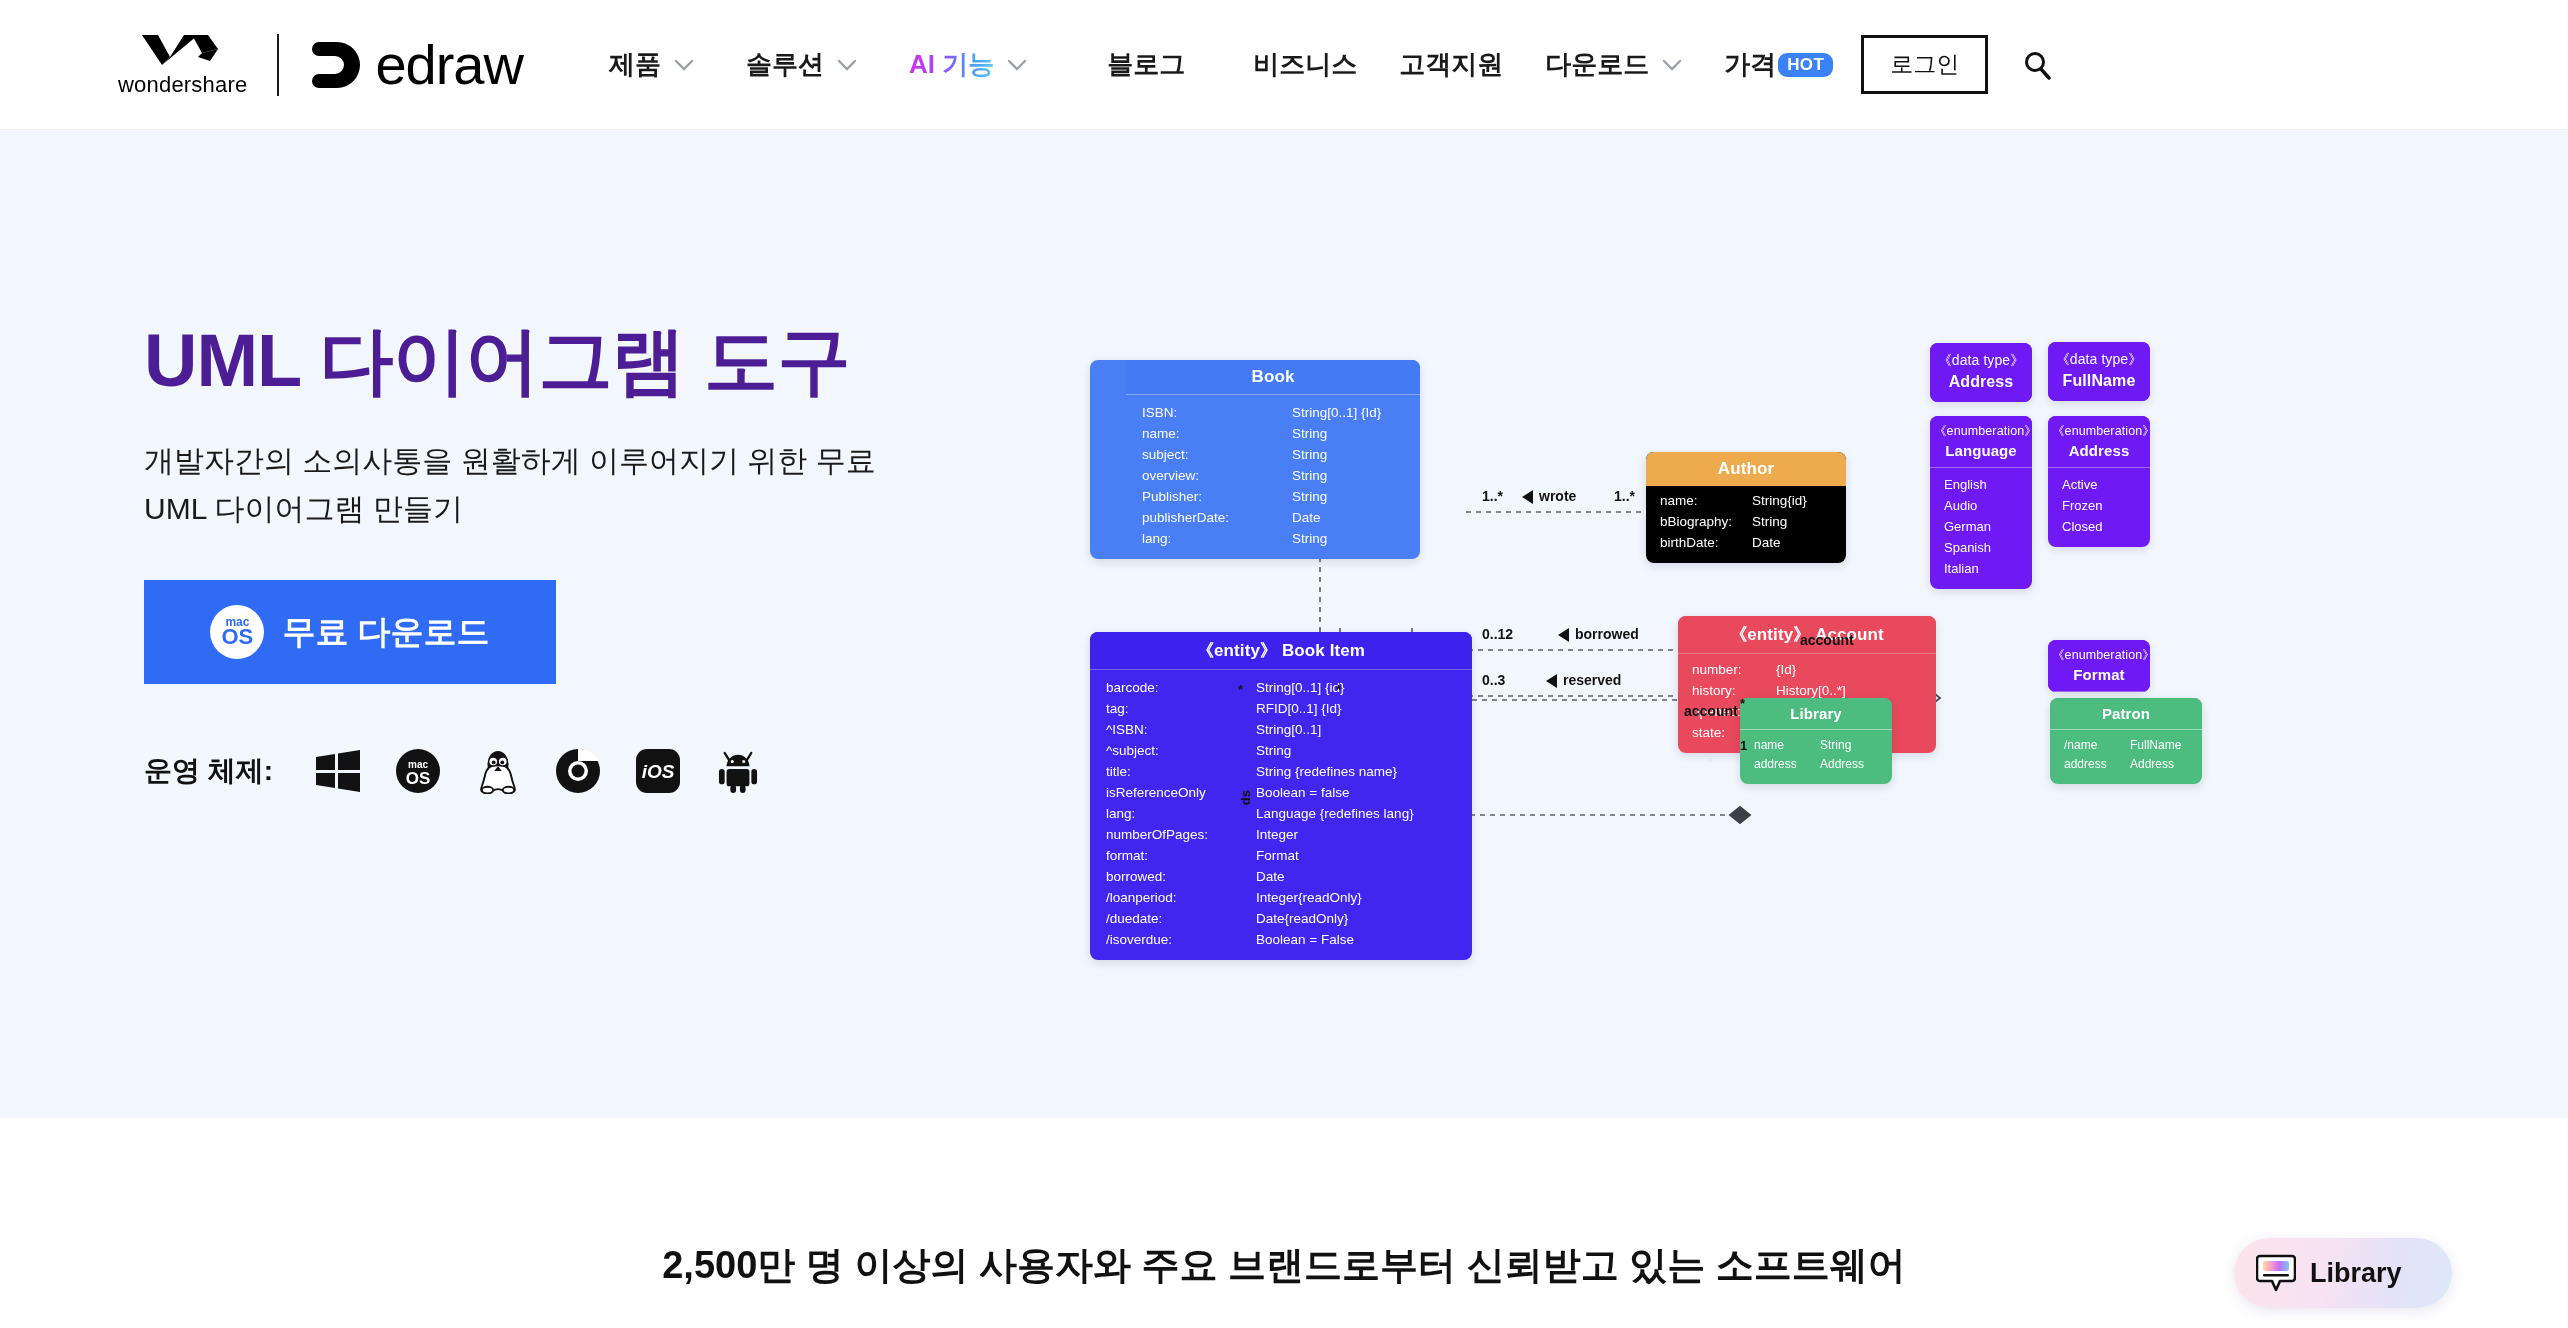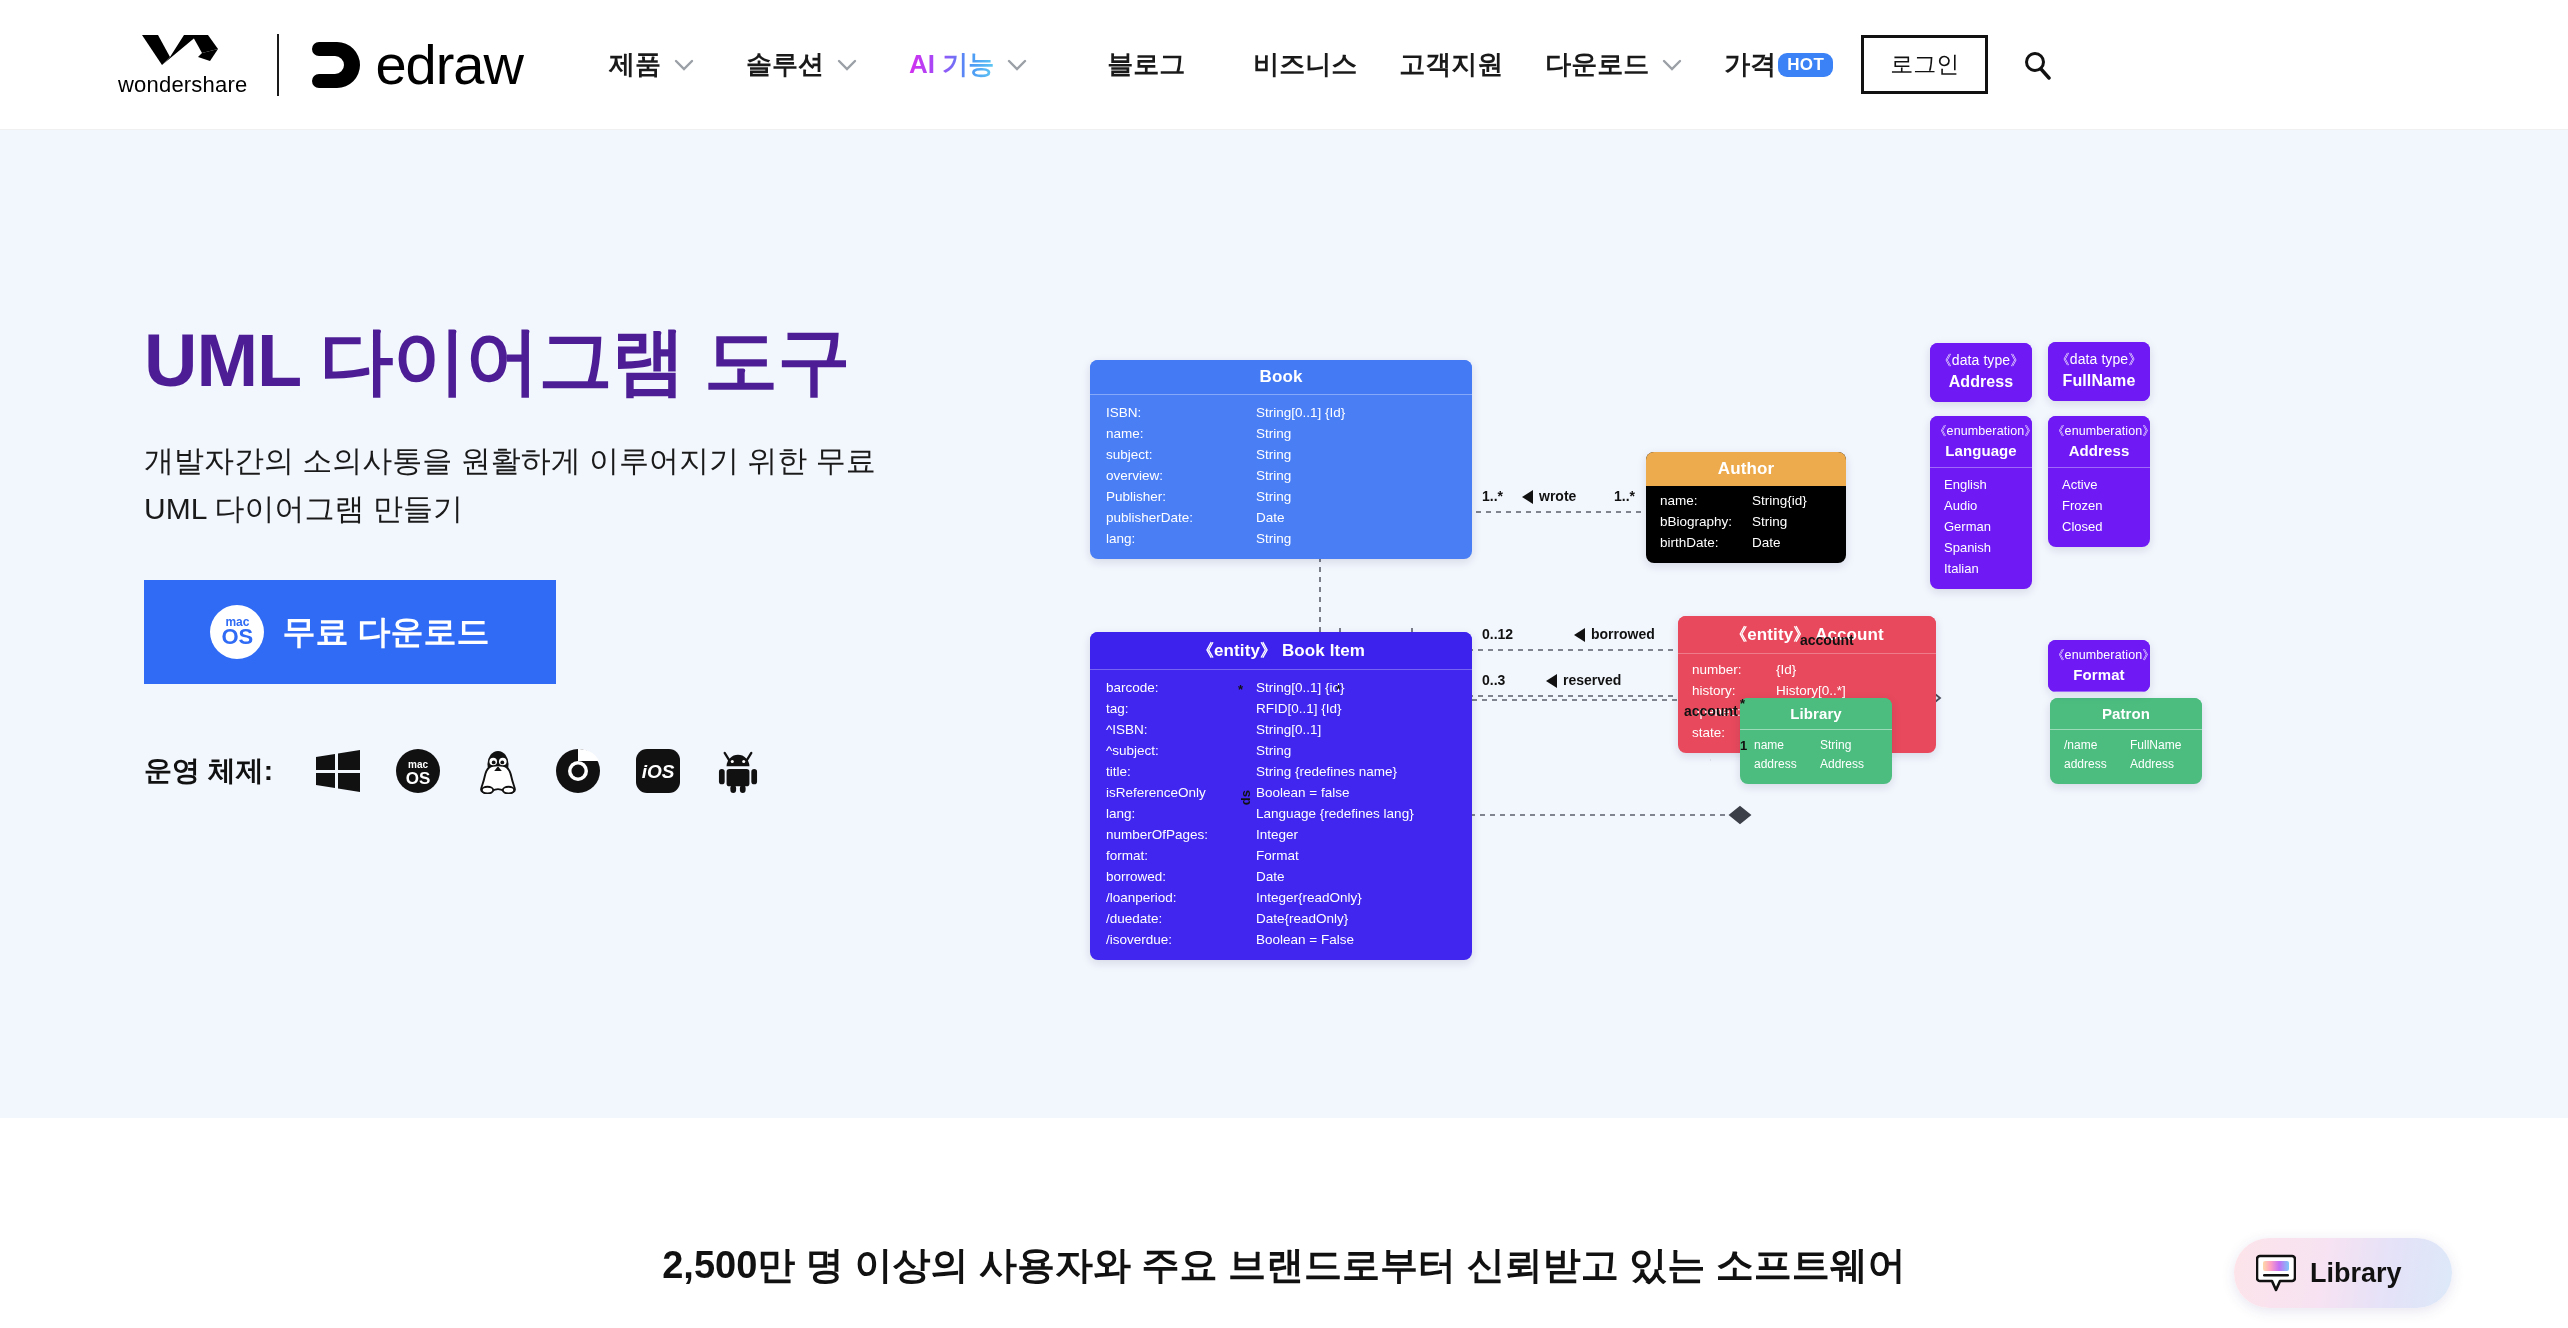--- a/index.html
+++ b/index.html
@@ -300,21 +300,21 @@
       <polygon points="650,447 660,455 650,463 640,455" fill="#3c4049" stroke="#3c4049" stroke-width="1.8"></polygon>
       <polygon points="622,310 632,318 622,326 612,318" fill="none" stroke="#4a4f5b" stroke-width="1.8"></polygon>
       <polygon points="840,330 850,338 840,346 830,338" fill="none" stroke="#4a4f5b" stroke-width="1.8"></polygon>
 
       <polygon points="155,412 148,426 162,426" fill="#111"></polygon>
 
       <circle cx="155" cy="330" r="2.6" fill="#111"></circle>
       <circle cx="252" cy="330" r="2.6" fill="#111"></circle>
     </svg>
 
-    <div class="cls c-book" style="left:0px;top:0px;width:382px;">
+    <div class="cls c-book" style="left:0px;top:0px;width:330px;padding-left:36px;">
       <div class="cls-hd">Book</div>
       <div class="cls-bd">
         <div class="attr">
             <span class="k">ISBN:</span>
             <span class="v">String[0..1] {Id}</span>
           </div>
         <div class="attr">
             <span class="k">name:</span>
             <span class="v">String</span>
           </div>
@@ -519,21 +519,21 @@
       </div>
     </div>
 
     <div class="lbl" style="left:392px;top:128px">1..*</div>
     <div class="lbl" style="left:432px;top:128px">
       <span class="tri-l"></span><span>wrote</span>
     </div>
     <div class="lbl" style="left:524px;top:128px">1..*</div>
 
     <div class="lbl" style="left:392px;top:266px">0..12</div>
-    <div class="lbl" style="left:484px;top:266px">
+    <div class="lbl" style="left:468px;top:266px">
       <span class="tri-l"></span><span>borrowed</span>
     </div>
     <div class="lbl" style="left:392px;top:312px">0..3</div>
     <div class="lbl" style="left:456px;top:312px">
       <span class="tri-l"></span><span>reserved</span>
     </div>
 
     <div class="lbl" style="left:594px;top:343px">account</div>
     <div class="lbl" style="left:710px;top:272px">account</div>
     <div class="lbl-sm" style="left:650px;top:336px">*</div>

